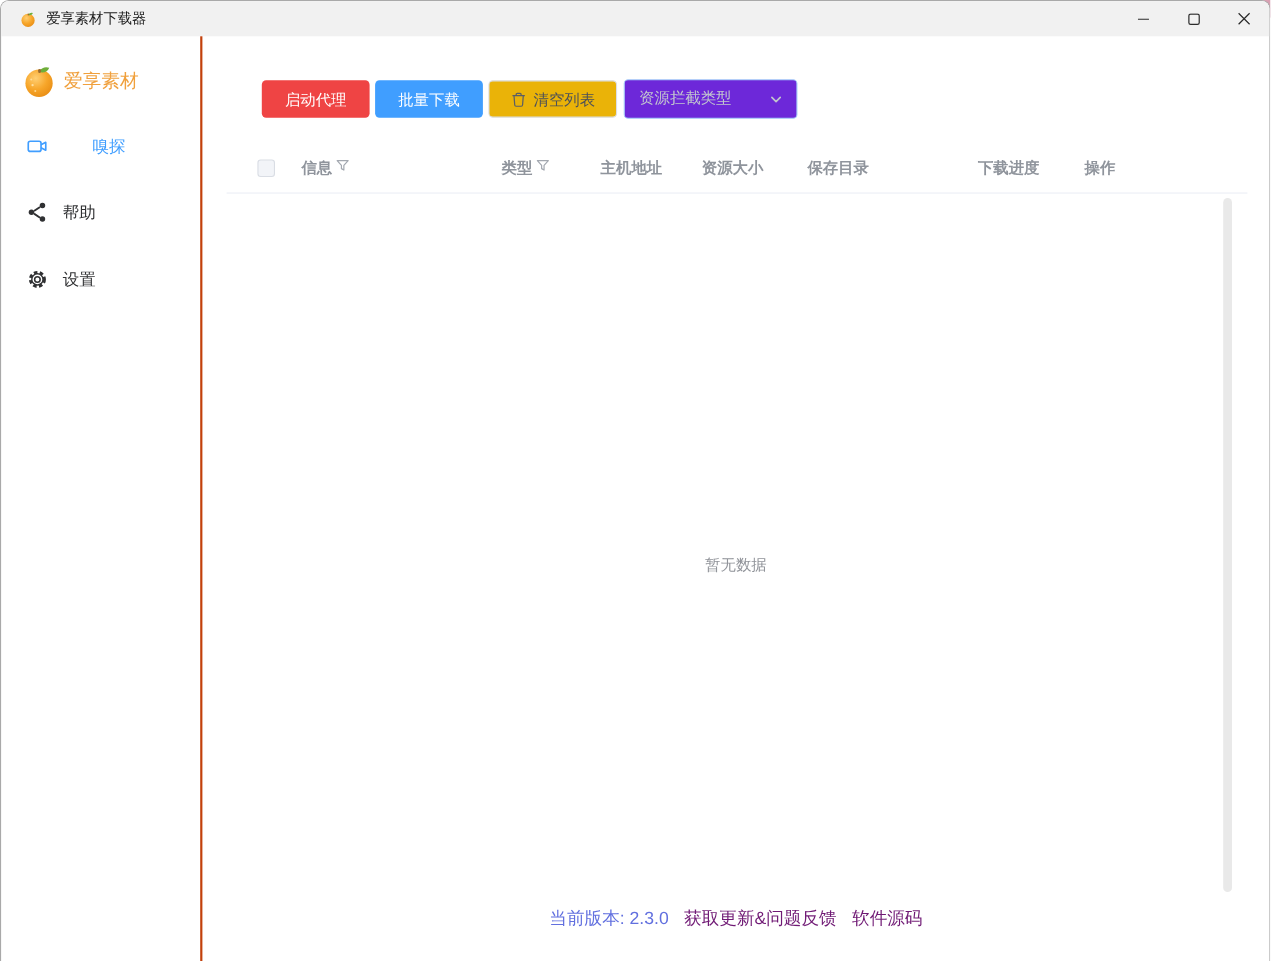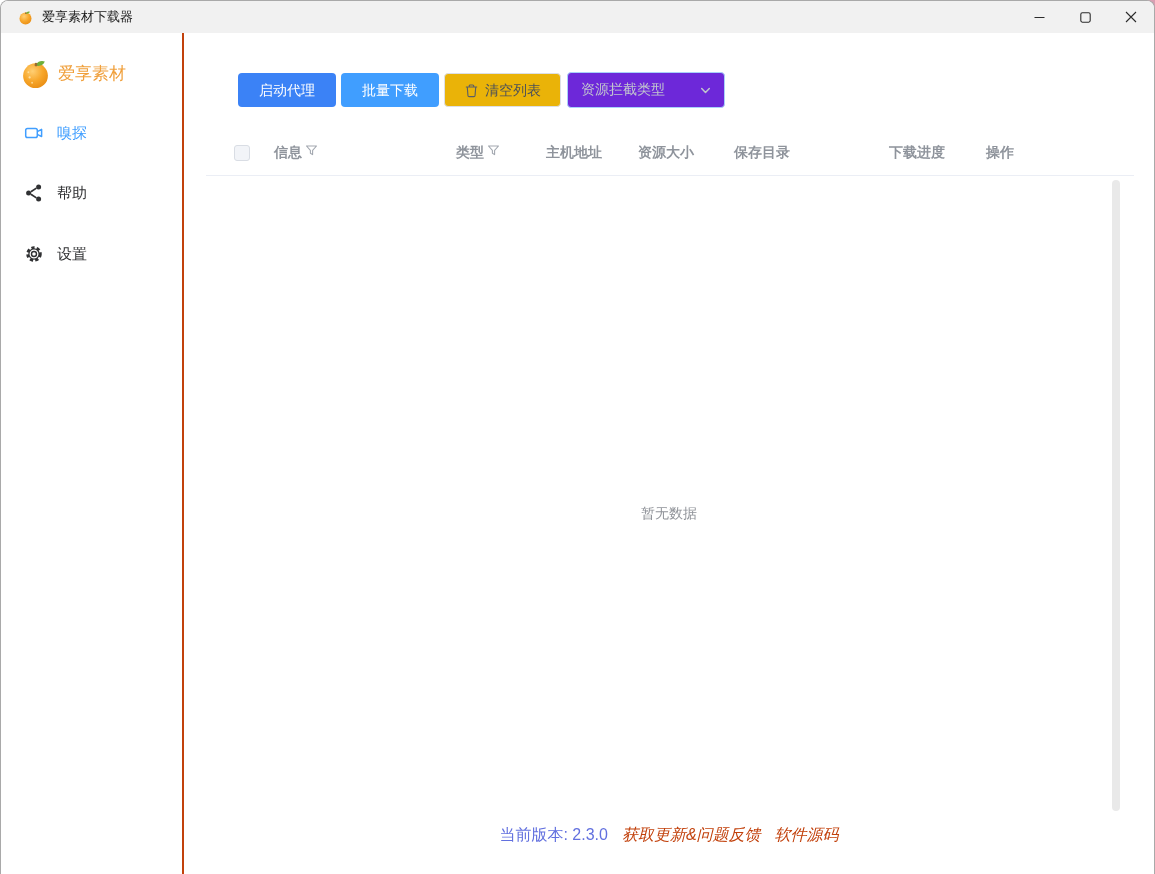--- a/index.html
+++ b/index.html
@@ -52,37 +52,37 @@
   .logo-row svg { width: 31px; height: 31px; }
   .logo-text { font-size: 17px; color: #f0a03c; margin-left: 7px; }
   .nav { margin-top: 34px; }
   .nav-item {
     display: flex; align-items: center;
     margin: 0 0 40px 23px;
     font-size: 15px; color: #303133;
     cursor: pointer;
   }
   .nav-item svg { width: 20px; height: 20px; margin-right: 13px; }
-  .nav-item.active { color: #409eff; }
+  .nav-item.active { color: #409eff; gap: 27px; }
   .nav-item:nth-child(2) { margin-bottom: 41px; }
   
   .main { flex: 1; display: flex; flex-direction: column; min-width: 0; position: relative; }
   .toolbar {
     margin: 39px 0 0 54px;
     display: flex; align-items: center;
   }
   .btn {
     height: 34px; border: none; border-radius: 4px;
     font-size: 14px; padding: 0 21px;
     font-family: inherit;
     display: flex; align-items: center; justify-content: center;
     cursor: pointer; margin-right: 5px;
     line-height: 1;
   }
-  .btn-gray { background: #3b82f6; color: #ffffff; }
+  .btn-gray { background: #ef4444; color: #ffffff; }
   .btn-blue { background: #409eff; color: #ffffff; }
   .btn-plain {
     background: #eab308; color: #4d5159;
     border: 1px solid #dcdfe6; padding: 0 19px;
   }
   .btn-plain svg { width: 15px; height: 15px; margin-right: 6px; }
   .select-box {
     height: 36px; width: 158px; margin-left: 1px;
     border: 1px solid #a9d1fa; border-radius: 4px;
     display: flex; align-items: center; justify-content: space-between;
@@ -126,21 +126,21 @@
     cursor: pointer;
   }
   
   .footer {
     flex: 0 0 60px; height: 60px;
     display: flex; justify-content: center; align-items: flex-start;
     padding-top: 11px;
     font-size: 16px; color: #6270df;
   }
   .footer span { margin: 0 7px; }
-  .footer a { color: #c2410c; text-decoration: none; cursor: pointer; font-style: italic; }
+  .footer a { color: #701a75; text-decoration: none; cursor: pointer; }
 </style>
 </head>
 <body>
 
 <svg width="0" height="0" style="position:absolute">
   <defs>
     <radialGradient id="og" cx="38%" cy="32%" r="75%">
       <stop offset="0%" stop-color="#ffcf73"></stop>
       <stop offset="55%" stop-color="#f7a62a"></stop>
       <stop offset="100%" stop-color="#e88c13"></stop>

